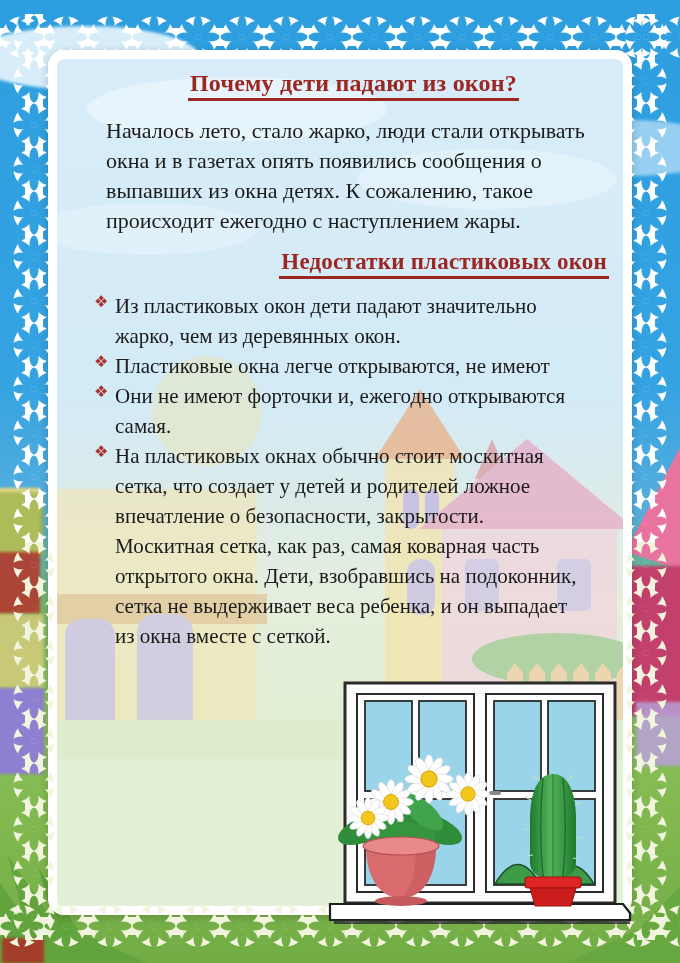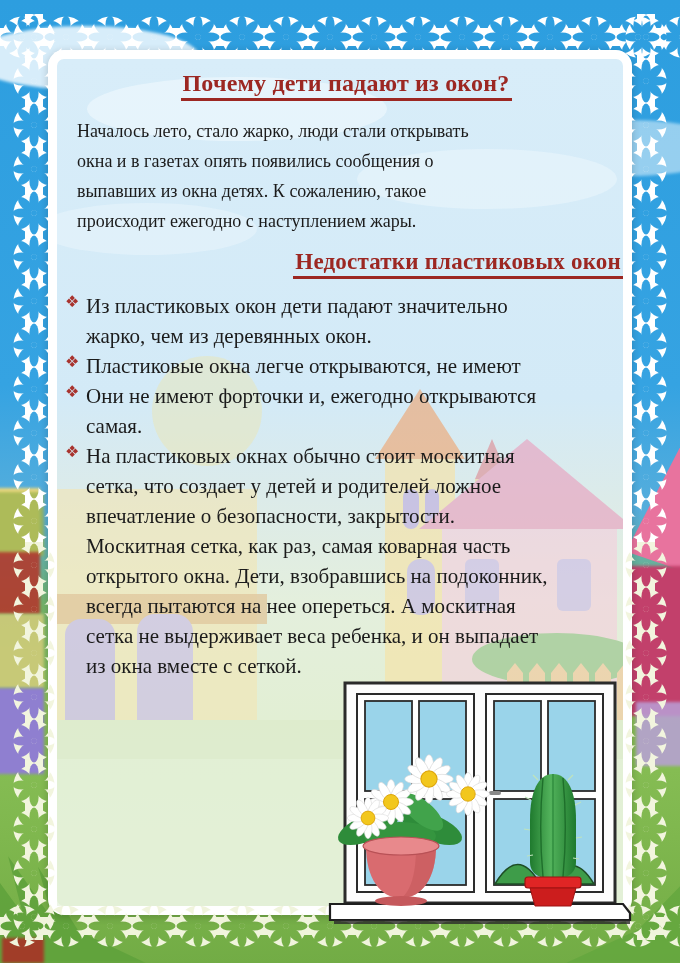--- a/index.html
+++ b/index.html
@@ -34,32 +34,32 @@
   
   .panel {
     position:absolute; left:48px; top:50px; width:584px; height:865px; z-index:10;
     box-sizing:border-box; border:9px solid #FFFFFF; border-radius:16px;
     background:linear-gradient(180deg,
       #D8EDF9 0%, #D3EAF7 40%, #DCEBE9 52%,
       #E4EFDD 64%, #E2EFD4 78%, #E7F2DC 100%);
     box-shadow:0 2px 8px rgba(0,0,0,.20);
   }
   .houses { position:absolute; inset:0; width:100%; height:100%; opacity:.6; }
-  .content { position:relative; z-index:2; padding:6px 0 0 12px; color:#1B1B1B; }
+  .content { position:relative; z-index:2; padding:6px 14px 0 12px; color:#1B1B1B;margin-left:29px; }
 
   .title-row { text-align:center; margin-top:4px; }
   .h-red {
     display:inline-block; font-weight:700; font-size:24px; line-height:1.18;
     color:#9C2722; border-bottom:3px solid #9C2722; padding:0 2px 1px;
     letter-spacing:.2px;
   }
   .sub-row { text-align:right; margin-top:12px; }
   .sub-row .h-red { font-size:23px; }
 
-  .intro { margin:15px 0 0 8px; font-size:18px; line-height:30px; }
+  .intro { margin:15px 0 0 8px; font-size:22px; line-height:30px; }
   .tl { white-space:nowrap; }
 
   .bullets { margin:12px 0 0 0; font-size:21px; line-height:30px; }
   .bullet { position:relative; padding-left:20px; margin-left:-3px; }
   .bullet .marker {
     position:absolute; left:-1px; top:3px; font-size:16px; line-height:1;
     color:#A8332E; font-family:"DejaVu Sans", sans-serif;
   }
 
   
@@ -161,21 +161,20 @@
           <div class="tl">Они не имеют форточки и, ежегодно открываются</div>
           <div class="tl">самая.</div>
         </div>
         <div class="bullet">
           <span class="marker">❖</span>
           <div class="tl">На пластиковых окнах обычно стоит москитная</div>
           <div class="tl">сетка, что создает у детей и родителей ложное</div>
           <div class="tl">впечатление о безопасности, закрытости.</div>
           <div class="tl">Москитная сетка, как раз, самая коварная часть</div>
           <div class="tl">открытого окна. Дети, взобравшись на подоконник,</div>
-          <div class="tl">всегда пытаются на нее опереться. А москитная</div>
           <div class="tl">сетка не выдерживает веса ребенка, и он выпадает</div>
           <div class="tl">из окна вместе с сеткой.</div>
         </div>
       </div>
     </div>
   </div>
 
   <svg class="lace" width="680" height="963" viewBox="0 0 680 963" xmlns="http://www.w3.org/2000/svg" xmlns:xlink="http://www.w3.org/1999/xlink">
     <defs>
       <g id="gTileH">

